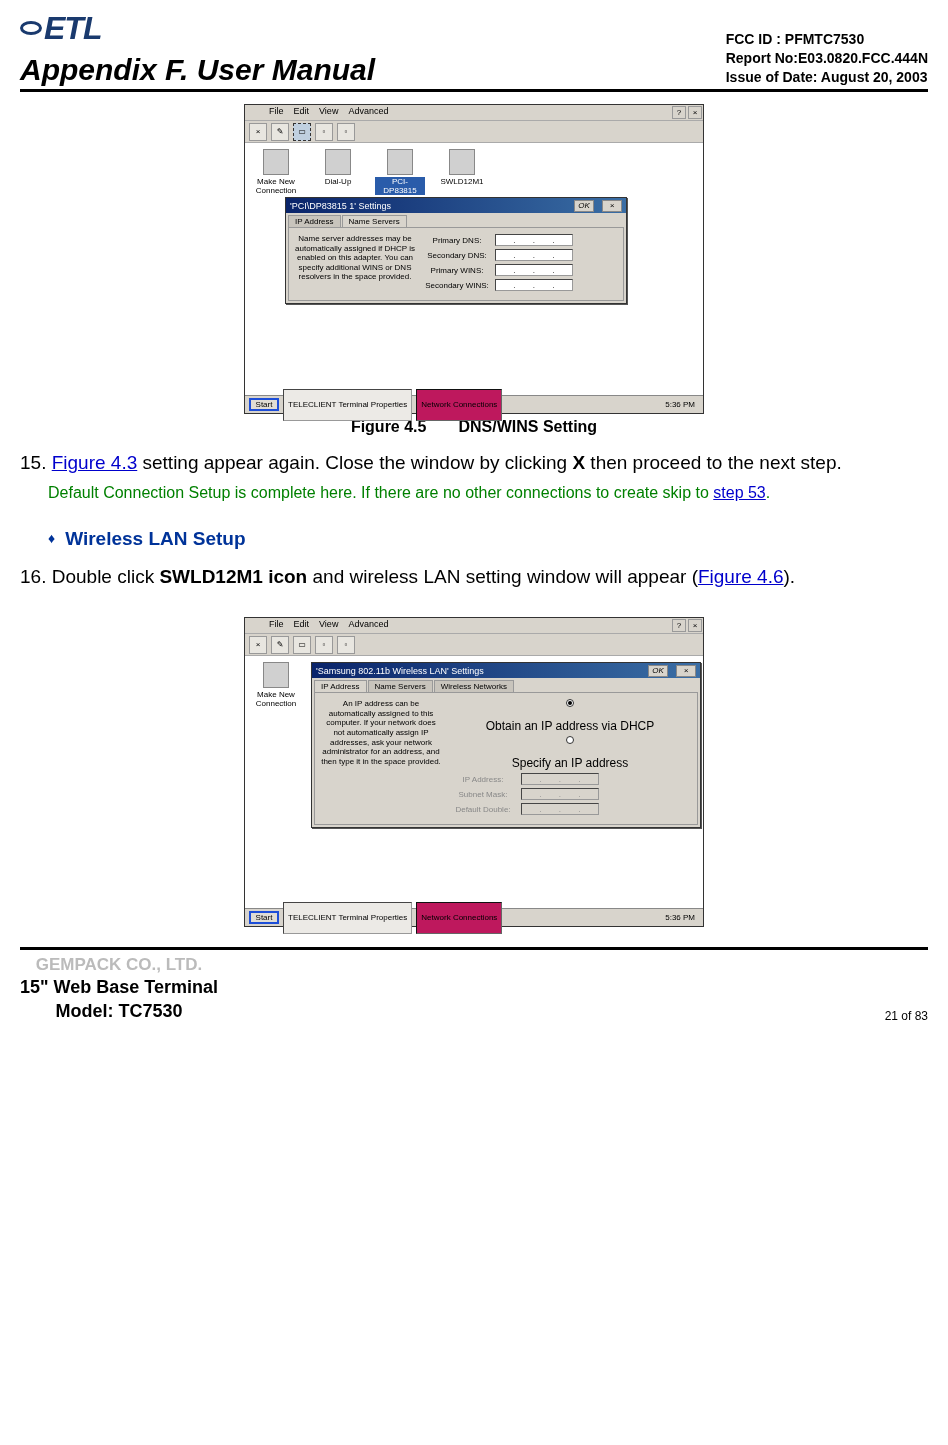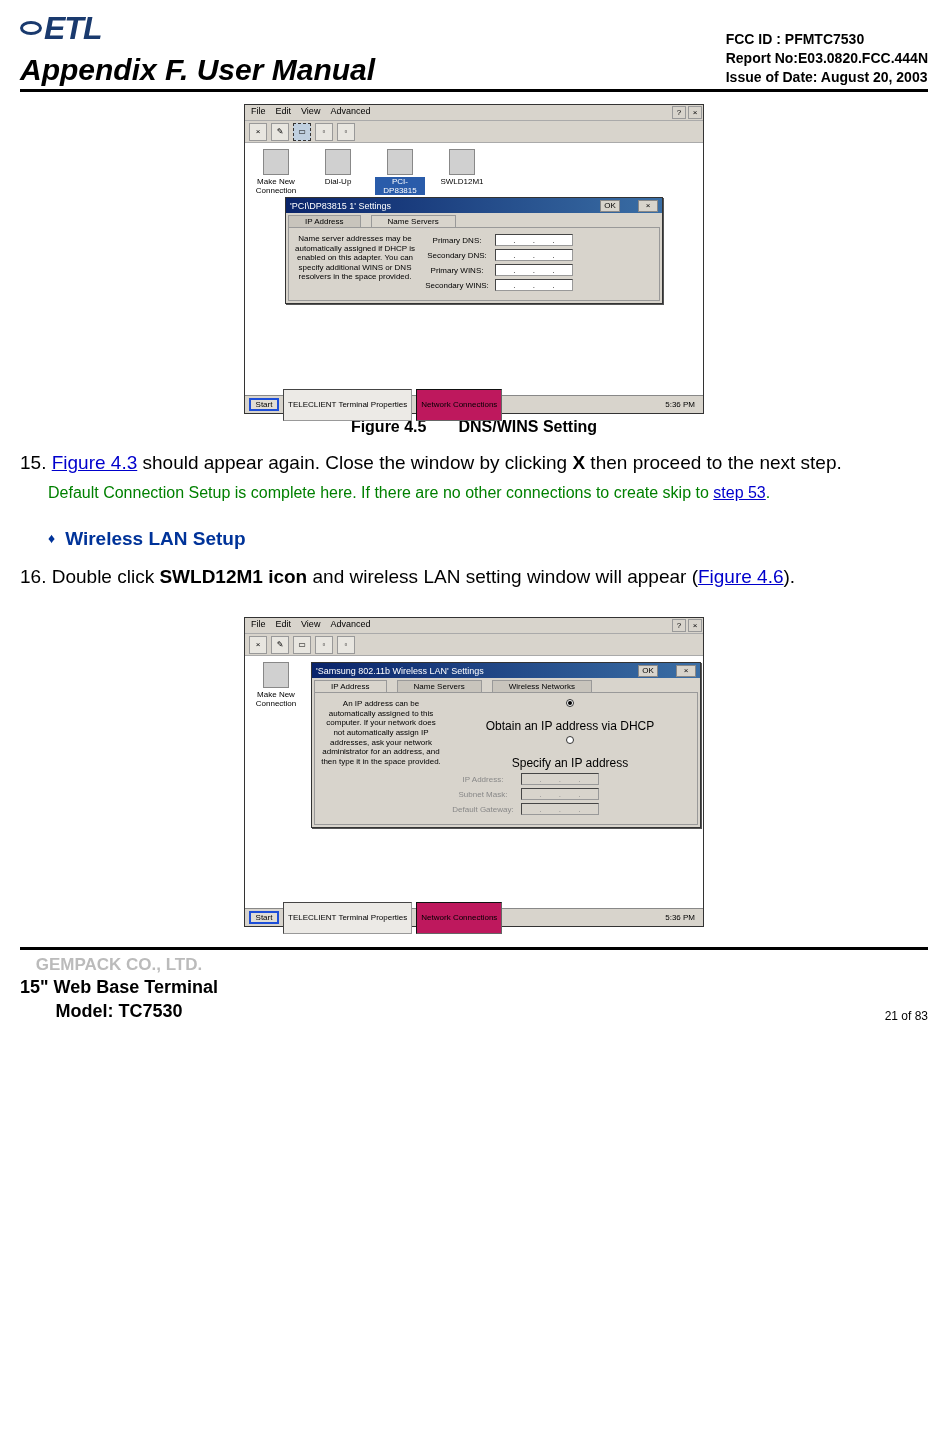--- a/index.html
+++ b/index.html
@@ -38,21 +38,21 @@
     }
     .figure-block { text-align: center; margin: 0 auto 8px; }
     .screenshot {
       width: 460px; height: 310px;
       border: 1px solid #333; background: #eceae6;
       margin: 0 auto; position: relative; font-size: 9px;
       font-family: Tahoma, Arial, sans-serif;
     }
     .menubar {
       height: 16px; background: #d8d4cc; display: flex; gap: 10px;
-      padding: 1px 6px; border-bottom: 1px solid #aaa; font-size: 9px;
+      padding: 1px 24px; border-bottom: 1px solid #aaa; font-size: 9px;
     }
     .toolbar {
       height: 22px; background: #d8d4cc; border-bottom: 1px solid #aaa;
       display: flex; align-items: center; gap: 4px; padding: 0 4px;
     }
     .tool-icon {
       width: 18px; height: 18px; background: #e8e6e0; border: 1px solid #999;
       font-size: 8px; display: flex; align-items: center; justify-content: center;
     }
     .tool-icon.sel { border: 1px dashed #333; background: #c0d0e0; }
@@ -72,32 +72,32 @@
     }
     .dialog {
       position: absolute; background: #d8d4cc; border: 1px solid #333;
       box-shadow: 1px 1px 0 #555;
     }
     .dlg-title {
       background: linear-gradient(to right, #0a246a, #3a6ea5);
       color: #fff; height: 15px; font-size: 9px; padding: 1px 4px;
       display: flex; justify-content: space-between; align-items: center;
     }
-    .dlg-title .btns { display: flex; gap: 18px; }
+    .dlg-title .btns { display: flex; gap: 8px; font-style: italic; }
     .dlg-title .wbtn {
       width: 20px; height: 12px; background: #d8d4cc; color: #000;
       border: 1px solid #888; font-size: 8px; display: flex;
       align-items: center; justify-content: center;
     }
     .dlg-tabs {
       display: flex; margin: 2px 2px 0; font-size: 8px;
     }
     .tab {
-      padding: 1px 16px; background: #c8c4bc; border: 1px solid #999;
-      border-bottom: none; margin-right: 10px;
+      padding: 1px 6px; background: #c8c4bc; border: 1px solid #999;
+      border-bottom: none; margin-right: 1px;
     }
     .tab.active { background: #d8d4cc; }
     .dlg-body {
       border: 1px solid #999; margin: 0 2px 2px; padding: 6px;
       background: #d8d4cc; font-size: 8px; display: flex; gap: 8px; justify-content: center;
     }
     .dlg-body .left-text { width: 120px; line-height: 1.2; }
     .dlg-body .right-fields { flex: 1; }
     .field-row { display: flex; align-items: center; margin-bottom: 3px; gap: 4px; }
     .field-row label { width: 68px; white-space: nowrap; }
@@ -202,21 +202,21 @@
         </div>
       <div class="desk-icon selected">
           <div class="glyph"></div>
           <div class="label">PCI-DP83815</div>
         </div>
       <div class="desk-icon">
           <div class="glyph"></div>
           <div class="label">SWLD12M1</div>
         </div>
 
-      <div class="dialog" style="top:54px; left:40px; width:378px;">
+      <div class="dialog" style="top:54px; left:40px; width:342px;">
         <div class="dlg-title">
           <span>'PCI\DP83815 1' Settings</span>
           <span class="btns">
             <span class="wbtn">OK</span>
             <span class="wbtn">×</span>
           </span>
         </div>
         <div class="dlg-tabs">
           <div class="tab">IP Address</div>
           <div class="tab active">Name Servers</div>
@@ -268,21 +268,21 @@
       <div class="tray">5:36 PM</div>
     </div>
   </div>
   <div class="figure-caption">
     <span class="fig-num">Figure 4.5</span><span>DNS/WINS Setting</span>
   </div>
 </div>
 
 <div class="body-text step">
   <span>15.</span>
-  <a class="link">Figure 4.3</a><span> should appear again.  Close the window by clicking </span><b>X</b><span> then proceed to the next step.</span>
+  <a class="link">Figure 4.3</a><span> setting appear again.  Close the window by clicking </span><b>X</b><span> then proceed to the next step.</span>
 </div>
 
 <div class="note-green">
   <span>Default Connection Setup is complete here.  If there are no other connections to create skip to </span><a class="link">step 53</a><span>.</span>
 </div>
 
 <div class="section-head">
   <span class="bullet-diamond">♦</span><span>Wireless LAN Setup</span>
 </div>
 
@@ -364,21 +364,21 @@
               </div>
             <div class="field-row" style="color:#888;">
                 <label>Subnet Mask:</label>
                 <div class="ip-input disabled">
                   <span>.</span>
                   <span>.</span>
                   <span>.</span>
                 </div>
               </div>
             <div class="field-row" style="color:#888;">
-                <label>Default Gateway:</label>
+                <label>Default Double:</label>
                 <div class="ip-input disabled">
                   <span>.</span>
                   <span>.</span>
                   <span>.</span>
                 </div>
               </div>
           </div>
         </div>
       </div>
     </div>

